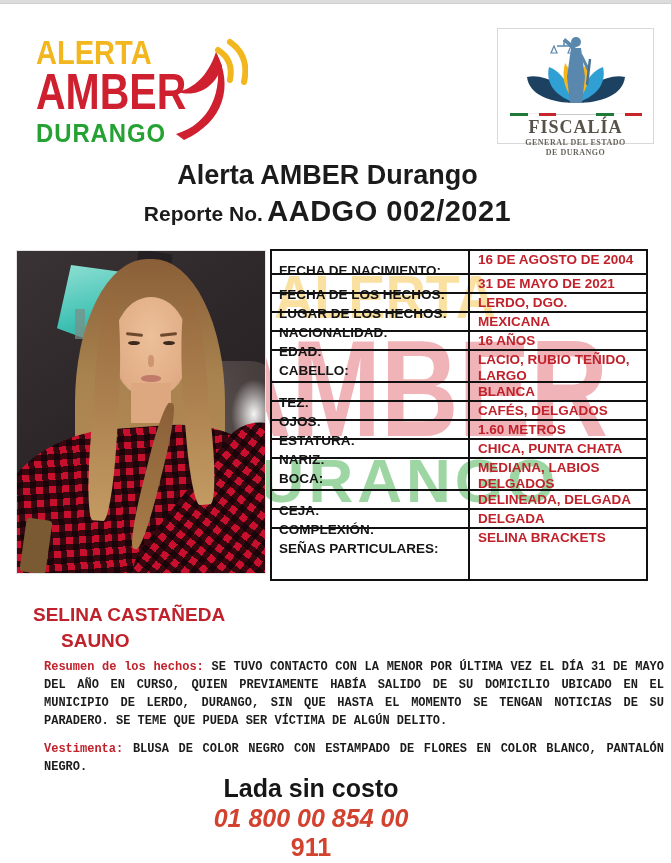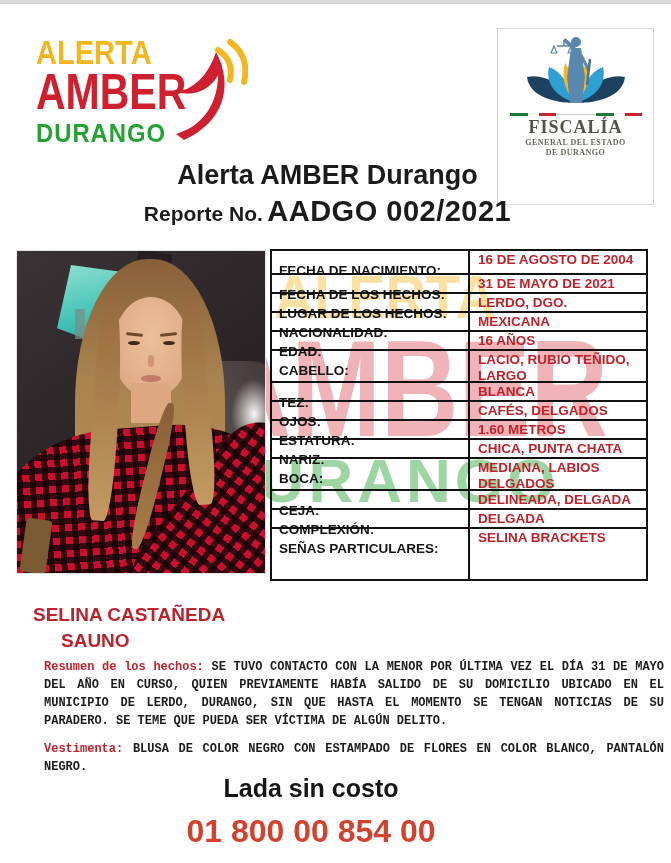--- a/index.html
+++ b/index.html
@@ -13,21 +13,21 @@
   .amber-logo { position:absolute; left:36px; top:36px; width:200px; line-height:1; }
   .amber-word1 { font-size:33px; font-weight:800; color:#f2b71e; letter-spacing:0px;
                  transform:scaleX(.88); transform-origin:left; }
   .amber-word2 { font-size:50px; font-weight:800; color:#cf2030; margin-top:-2px;
                  transform:scaleX(.82); transform-origin:left; }
   .amber-word3 { font-size:26px; font-weight:800; color:#25a233; margin-top:3px; letter-spacing:1px;
                  transform:scaleX(.92); transform-origin:left; }
   .amber-horn { position:absolute; left:122px; top:0px; }
 
   
-  .fiscalia-box { position:absolute; left:497px; top:28px; width:157px; height:177px;
+  .fiscalia-box { position:absolute; left:497px; top:28px; width:157px; height:116px;
                   border:1px solid #d8d8d8; background:#fff; text-align:center; padding-top:4px; }
   .fiscalia-title { font-family:"Liberation Serif", serif; font-size:18px; font-weight:700;
                     color:#56524a; letter-spacing:1px; margin-top:1px; }
   .fiscalia-sub { font-family:"Liberation Serif", serif; font-size:8px; font-weight:700;
                   color:#6a665e; letter-spacing:.5px; line-height:1.25; }
   .flag-line { position:relative; width:132px; height:3px; margin:2px auto 1px auto; }
   .flag-line .mid { position:absolute; left:0; right:0; top:1px; height:1px; background:#c9c9c9; }
   .flag-line .tri { position:absolute; top:0; height:3px; width:46px; display:flex; }
   .flag-line .tri.left { left:0; } .flag-line .tri.right { right:0; }
   .flag-line .g { flex:1.4; background:#1e7a36; } .flag-line .w { flex:.8; background:#fff; border-top:1px solid #eee; }
@@ -110,21 +110,21 @@
   
   .para { position:absolute; left:44px; width:620px; font-size:12px; font-weight:700;
           color:#1c1c1c; text-align:justify; line-height:18px; z-index:3;font-family:Liberation Mono, monospace; }
   .summary { top:658px; }
   .clothing { top:740px; }
   .para .red-label { color:#c0222c; }
 
   
   .footer { position:absolute; left:0; top:774px; width:622px; text-align:center; z-index:3; }
   .footer-line1 { font-size:25px; font-weight:800; color:#161616; }
-  .footer-phone { font-size:32px; font-weight:800; color:#d2422e; margin-top:10px; }
+  .footer-phone { font-size:25px; font-weight:800; color:#d2422e; margin-top:1px;font-style:italic; }
   .footer-emergency { font-size:25px; font-weight:800; color:#d2422e; }
 </style>
 </head>
 <body>
 
 <div class="page">
 
   <div class="top-bar"></div>
 
   <div class="amber-logo">
@@ -296,15 +296,16 @@
   </p>
 
   <p class="para clothing">
     <span class="red-label">Vestimenta:</span>
     <span>BLUSA DE COLOR NEGRO CON ESTAMPADO DE FLORES EN COLOR BLANCO, PANTALÓN NEGRO.</span>
   </p>
 
   <div class="footer">
     <div class="footer-line1">Lada sin costo</div>
     <div class="footer-phone">01 800 00 854 00</div>
+    <div class="footer-emergency">911</div>
   </div>
 
 </div>
 
 </body></html>

